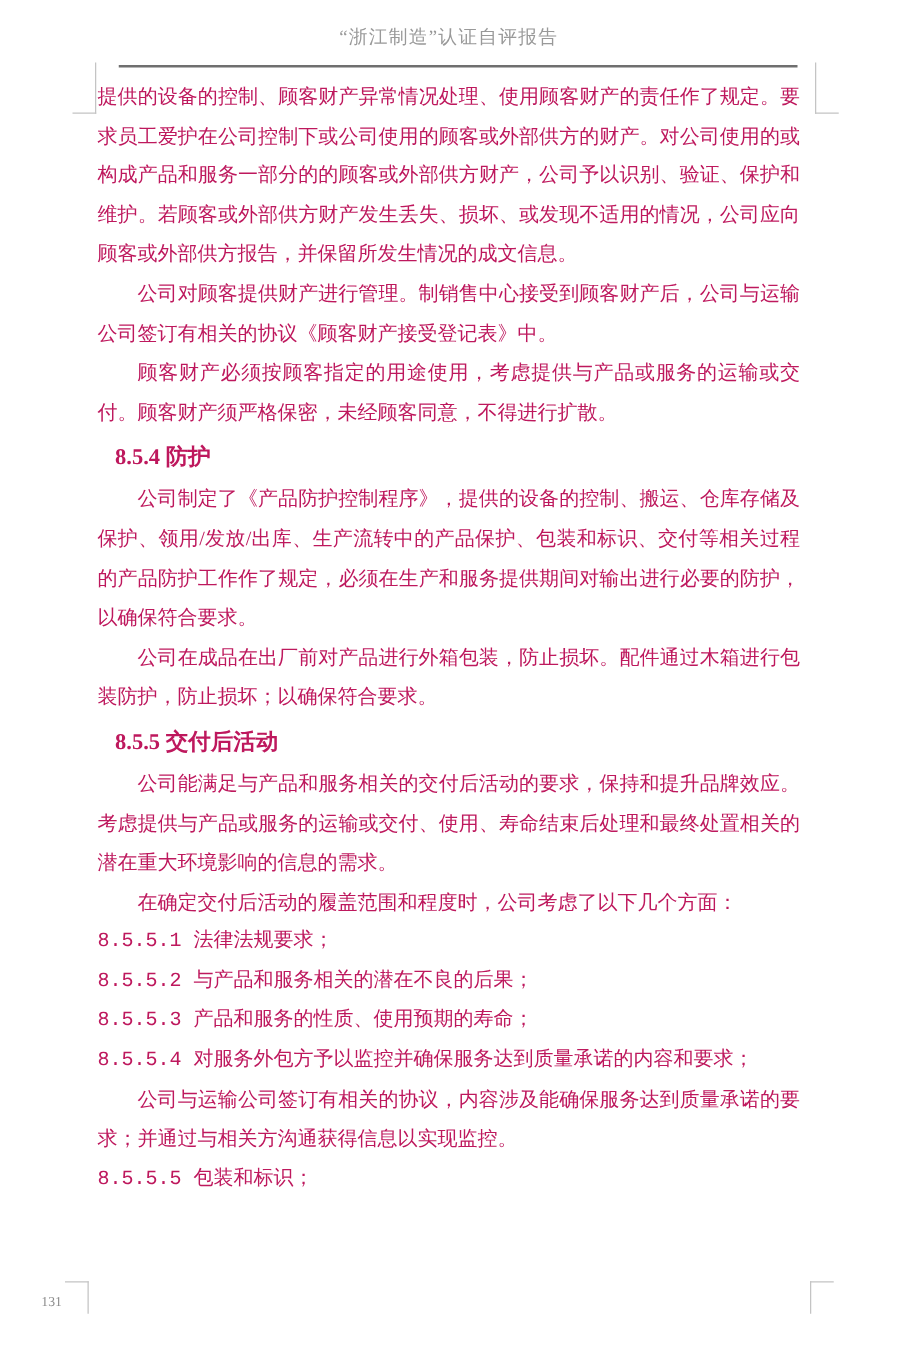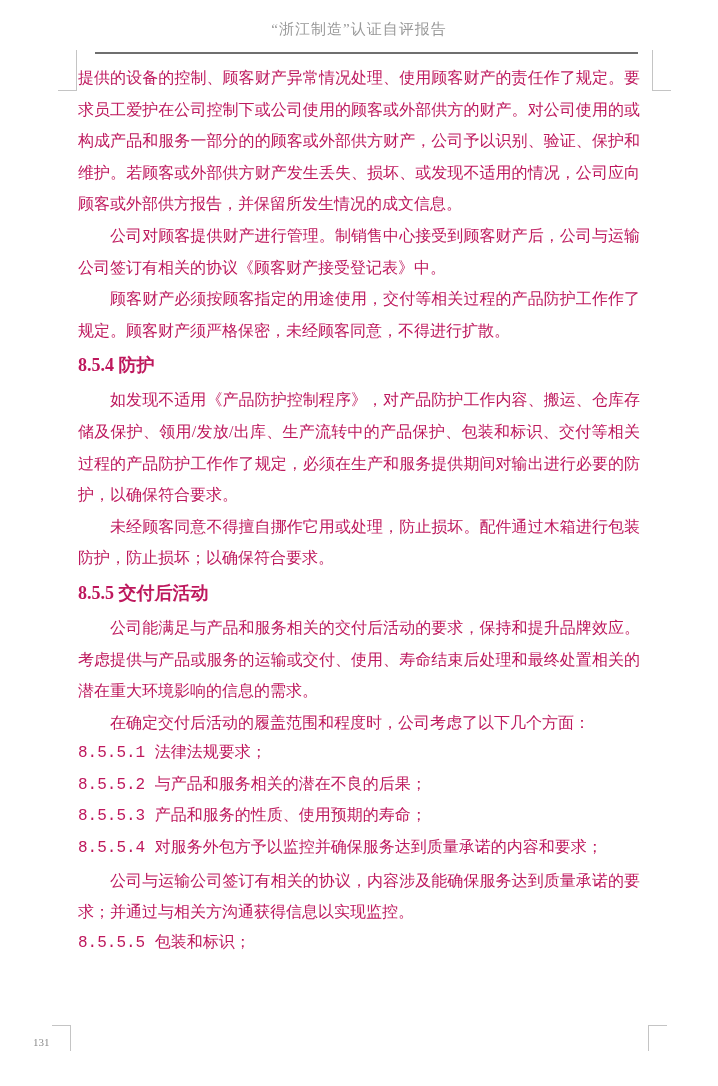--- a/index.html
+++ b/index.html
@@ -55,21 +55,21 @@
     text-align: justify;
     text-justify: inter-character;
   }
   .block { margin: 0; }
   .block.paragraph.indent { text-indent: 2em; }
   .block.heading {
     font-weight: bold;
     font-size: 18px;
     line-height: 36px;
     text-align: left;
-    margin: 1px 0;
+    margin: 1px 14px;
   }
   .block.item { text-align: left; font-family: Liberation Mono, monospace; }
 
   .page-number {
     position: absolute;
     top: 1036px;
     left: 0;
     width: 718px;
     text-align: left;
     font-size: 11px;
@@ -87,24 +87,24 @@
   <div class="header-rule"></div>
 
   <div class="crop crop-tl"></div>
   <div class="crop crop-tr"></div>
   <div class="crop crop-bl"></div>
   <div class="crop crop-br"></div>
 
   <div class="content" id="content">
       <div class="block paragraph">提供的设备的控制、顾客财产异常情况处理、使用顾客财产的责任作了规定。要求员工爱护在公司控制下或公司使用的顾客或外部供方的财产。对公司使用的或构成产品和服务一部分的的顾客或外部供方财产，公司予以识别、验证、保护和维护。若顾客或外部供方财产发生丢失、损坏、或发现不适用的情况，公司应向顾客或外部供方报告，并保留所发生情况的成文信息。</div>
       <div class="block paragraph indent">公司对顾客提供财产进行管理。制销售中心接受到顾客财产后，公司与运输公司签订有相关的协议《顾客财产接受登记表》中。</div>
-      <div class="block paragraph indent">顾客财产必须按顾客指定的用途使用，交付等相关过程的产品防护工作作了规定。顾客财产须严格保密，未经顾客同意，不得进行扩散。</div>
+      <div class="block paragraph indent">顾客财产必须按顾客指定的用途使用，考虑提供与产品或服务的运输或交付。顾客财产须严格保密，未经顾客同意，不得进行扩散。</div>
       <div class="block heading">8.5.4 防护</div>
-      <div class="block paragraph indent">如发现不适用《产品防护控制程序》，对产品防护工作内容、搬运、仓库存储及保护、领用/发放/出库、生产流转中的产品保护、包装和标识、交付等相关过程的产品防护工作作了规定，必须在生产和服务提供期间对输出进行必要的防护，以确保符合要求。</div>
-      <div class="block paragraph indent">未经顾客同意不得擅自挪作它用或处理，防止损坏。配件通过木箱进行包装防护，防止损坏；以确保符合要求。</div>
+      <div class="block paragraph indent">公司制定了《产品防护控制程序》，提供的设备的控制、搬运、仓库存储及保护、领用/发放/出库、生产流转中的产品保护、包装和标识、交付等相关过程的产品防护工作作了规定，必须在生产和服务提供期间对输出进行必要的防护，以确保符合要求。</div>
+      <div class="block paragraph indent">公司在成品在出厂前对产品进行外箱包装，防止损坏。配件通过木箱进行包装防护，防止损坏；以确保符合要求。</div>
       <div class="block heading">8.5.5 交付后活动</div>
       <div class="block paragraph indent">公司能满足与产品和服务相关的交付后活动的要求，保持和提升品牌效应。考虑提供与产品或服务的运输或交付、使用、寿命结束后处理和最终处置相关的潜在重大环境影响的信息的需求。</div>
       <div class="block paragraph indent">在确定交付后活动的履盖范围和程度时，公司考虑了以下几个方面：</div>
       <div class="block item">8.5.5.1 法律法规要求；</div>
       <div class="block item">8.5.5.2 与产品和服务相关的潜在不良的后果；</div>
       <div class="block item">8.5.5.3 产品和服务的性质、使用预期的寿命；</div>
       <div class="block item">8.5.5.4 对服务外包方予以监控并确保服务达到质量承诺的内容和要求；</div>
       <div class="block paragraph indent">公司与运输公司签订有相关的协议，内容涉及能确保服务达到质量承诺的要求；并通过与相关方沟通获得信息以实现监控。</div>
       <div class="block item">8.5.5.5 包装和标识；</div>
     </div>

